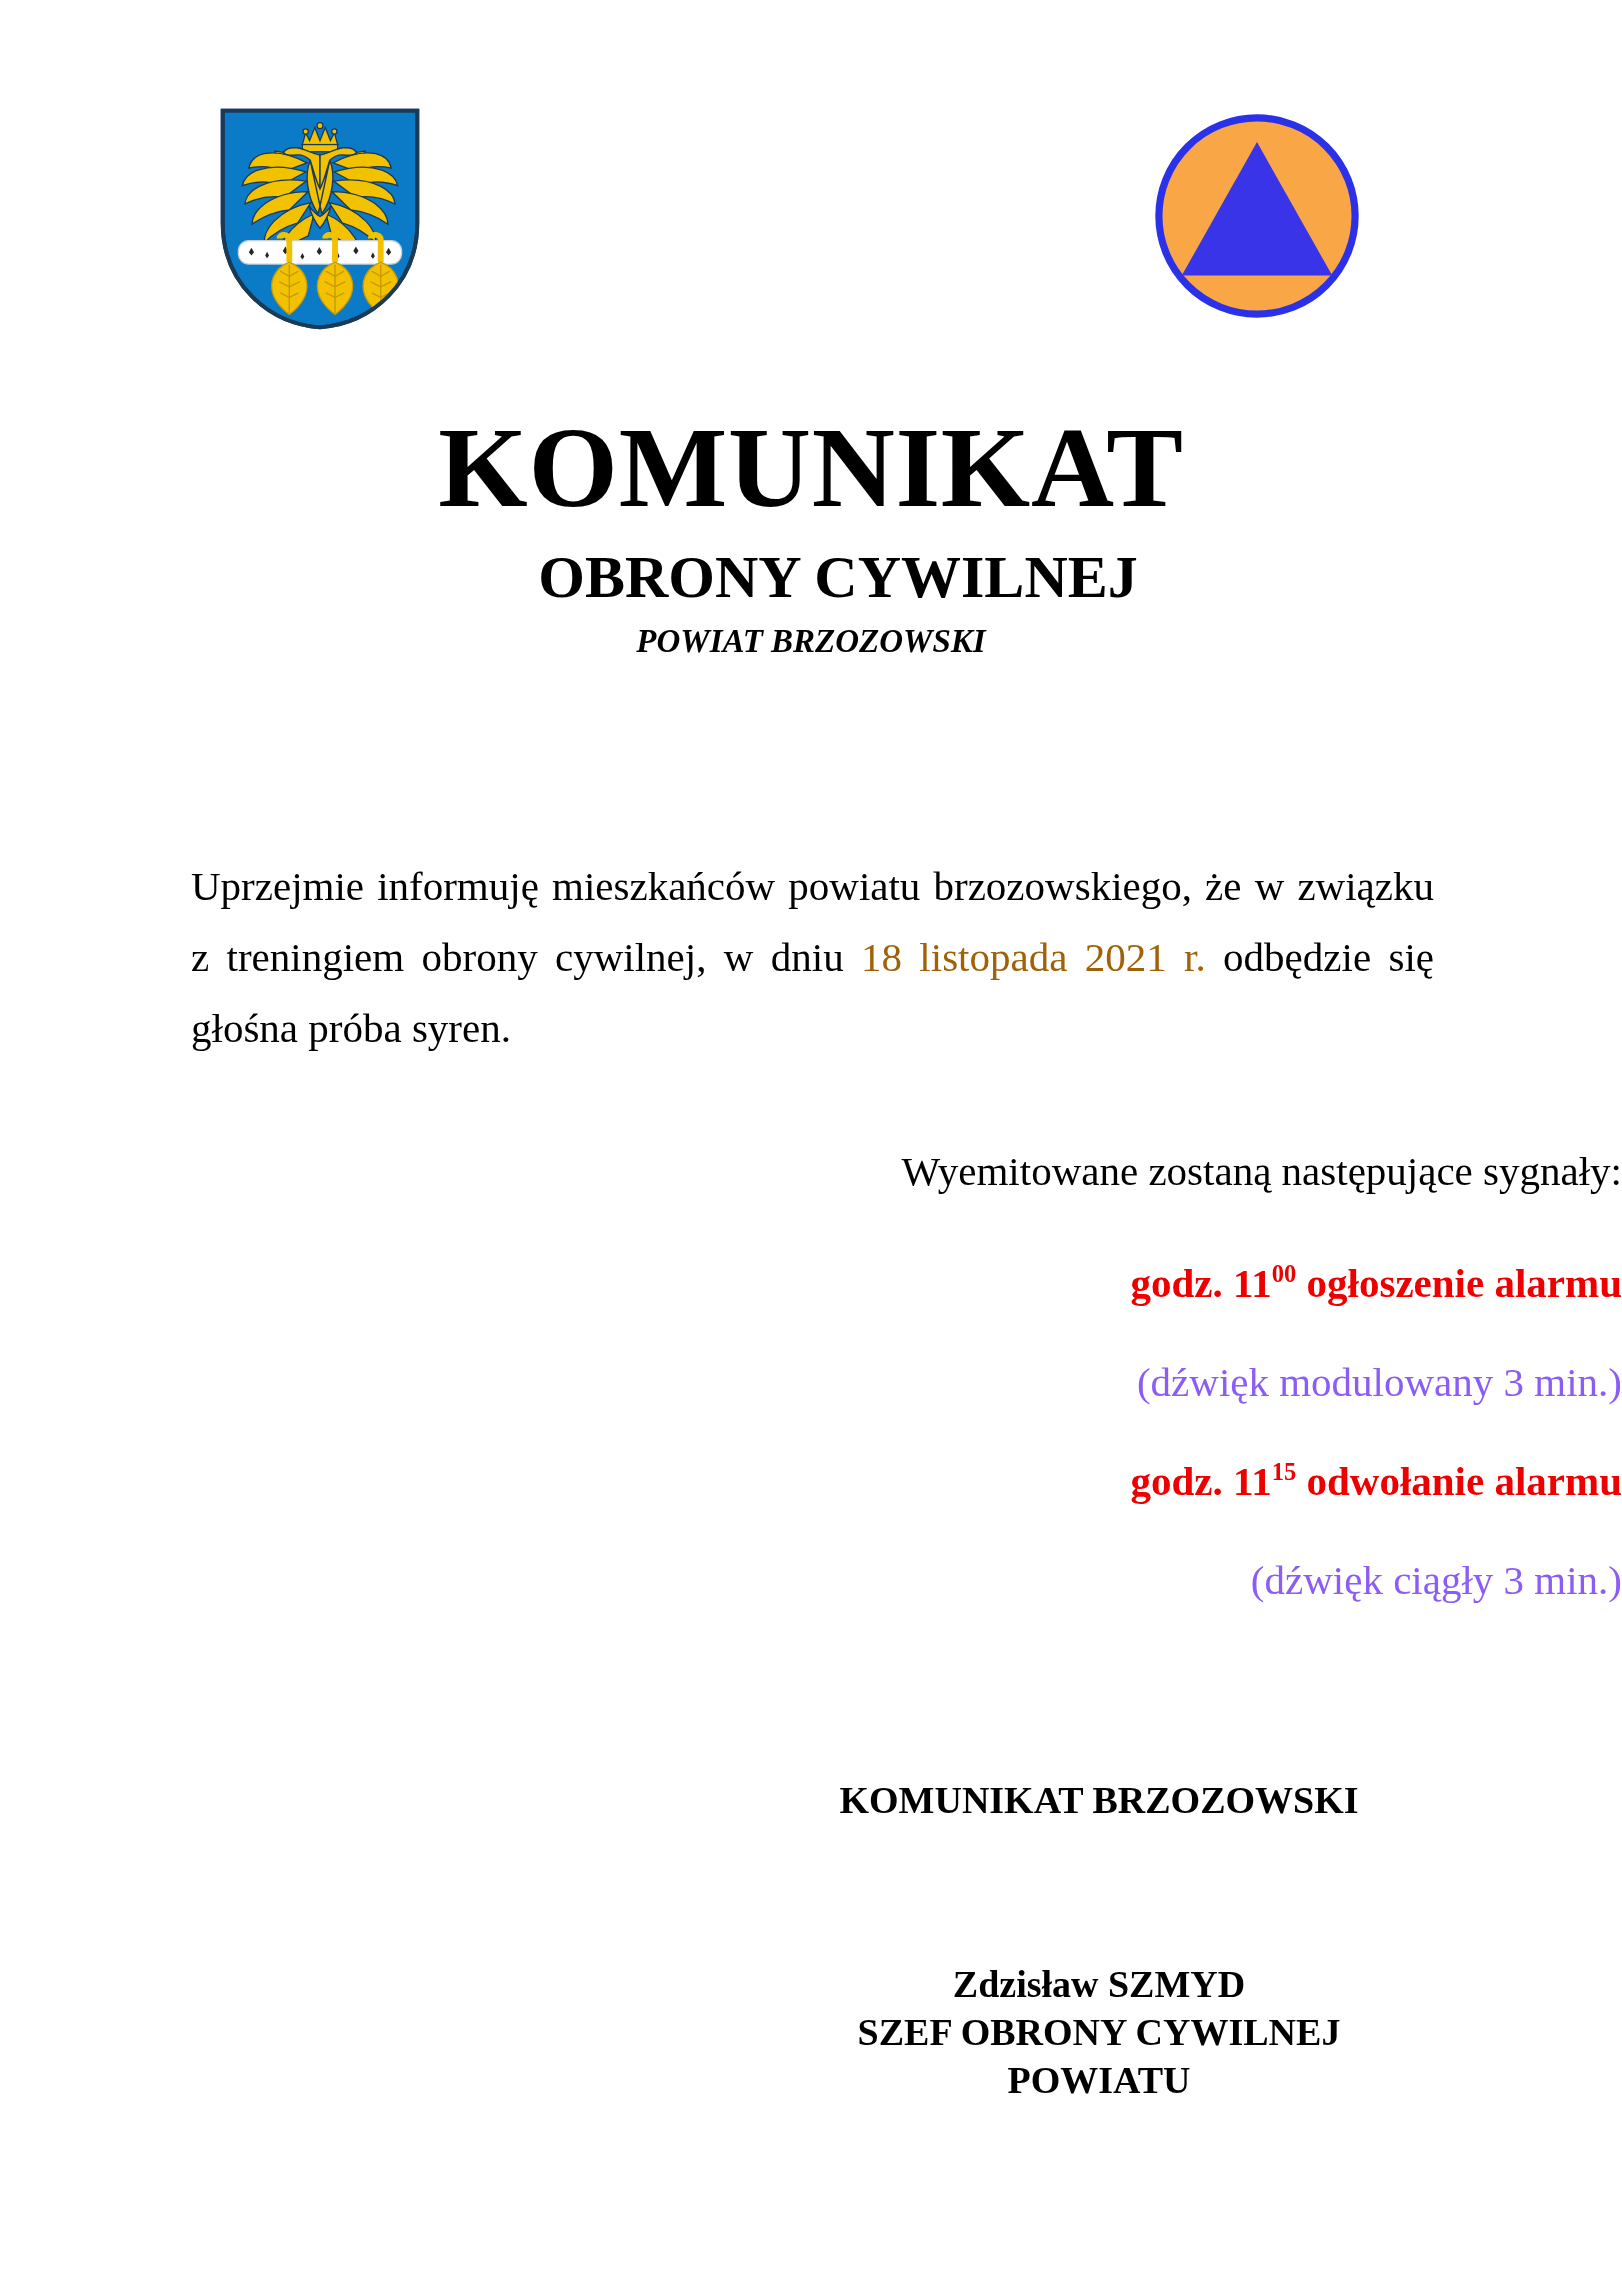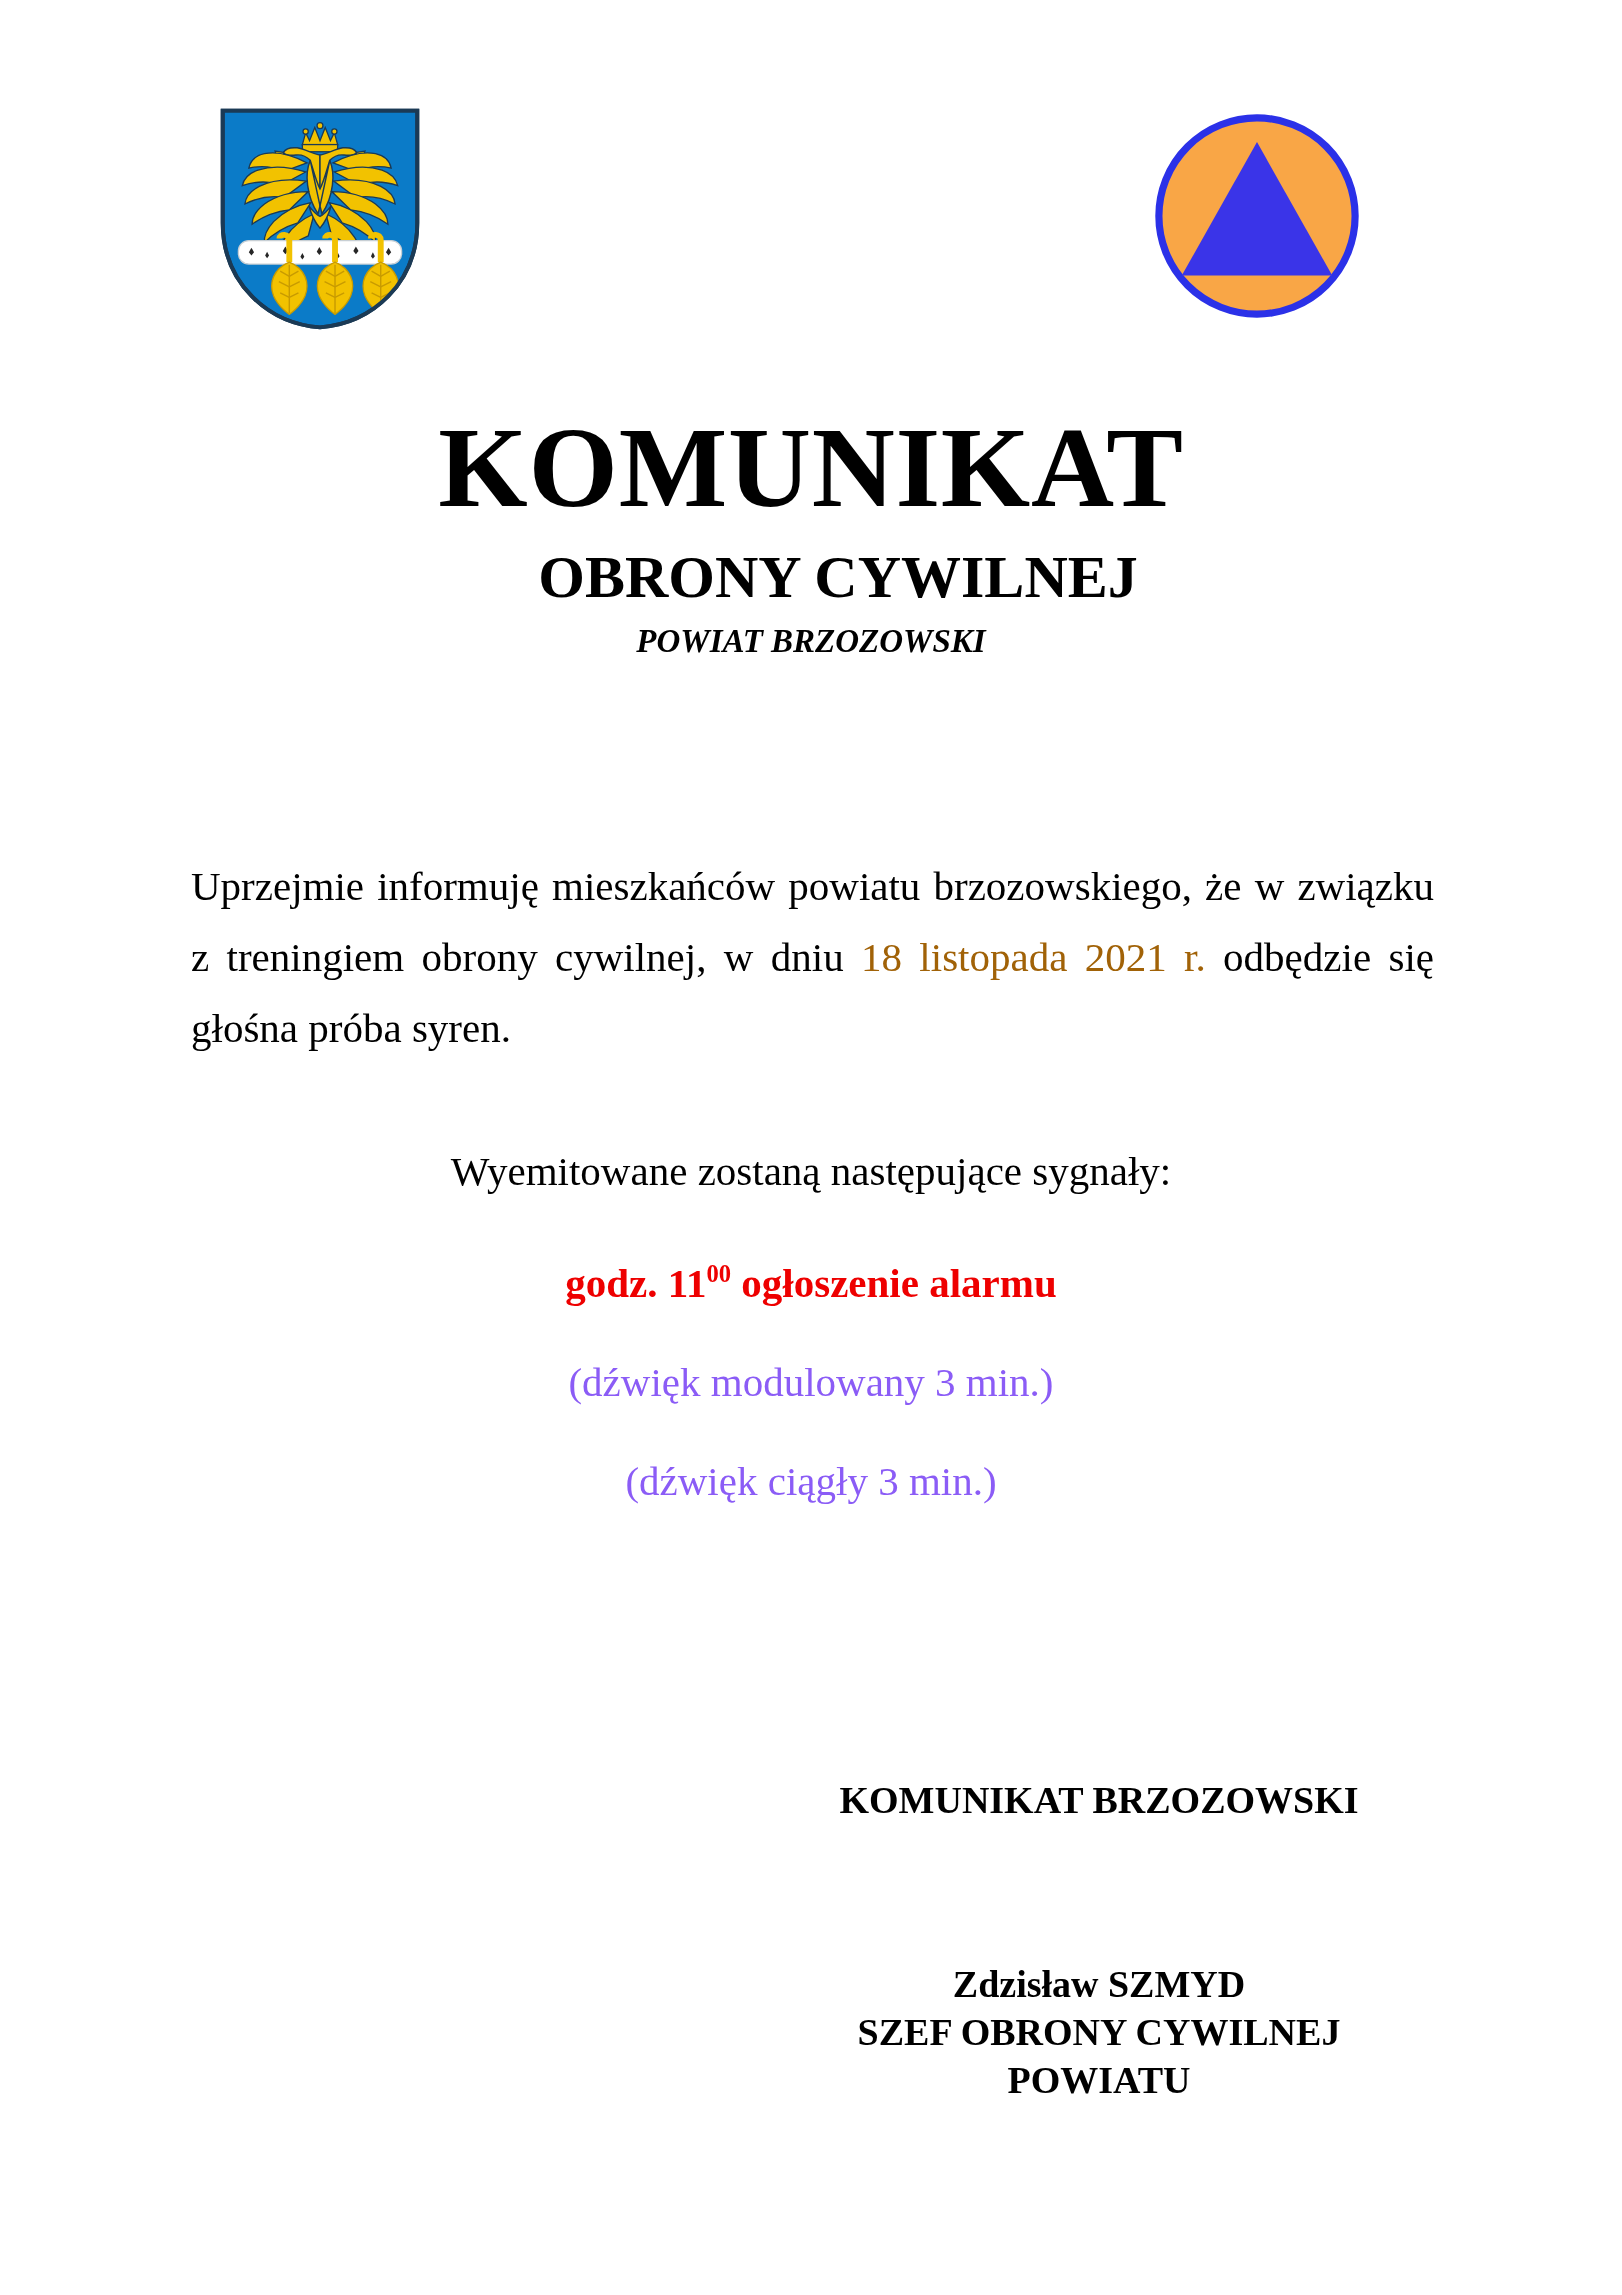--- a/index.html
+++ b/index.html
@@ -91,21 +91,21 @@
     color: #a16207;
     font-weight: normal;
   }
 
   
   .signals {
     position: absolute;
     top: 1151px;
     left: 0;
     width: 1622px;
-    text-align: center;
+    text-align: right;
   }
   .signal-intro {
     font-size: 41px;
     line-height: 1;
     color: #000000;
     margin-bottom: 71px;
   }
   .signal-time {
     font-size: 41px;
     font-weight: bold;
@@ -268,20 +268,21 @@
   <p class="body-para"><span>Uprzejmie informuję mieszkańców powiatu brzozowskiego, że w związku z treningiem obrony cywilnej, w dniu </span><span class="red-bold">18 listopada 2021 r.</span><span> odbędzie się głośna próba syren.</span></p>
 
   <div class="signals">
 
     <div class="signal-intro">Wyemitowane zostaną następujące sygnały:</div>
 
     <div class="signal-time"><span>godz. 11</span><sup>00</sup><span> ogłoszenie alarmu</span></div>
 
     <div class="signal-desc">(dźwięk modulowany 3 min.)</div>
 
+    <div class="signal-time"><span>godz. 11</span><sup>15</sup><span> odwołanie alarmu</span></div>
 
     <div class="signal-desc last">(dźwięk ciągły 3 min.)</div>
 
   </div>
 
   <div class="signature">
     <div class="sig-office">KOMUNIKAT BRZOZOWSKI</div>
     <div class="sig-name">Zdzisław SZMYD</div>
     <div class="sig-role1">SZEF OBRONY CYWILNEJ</div>
     <div class="sig-role2">POWIATU</div>

